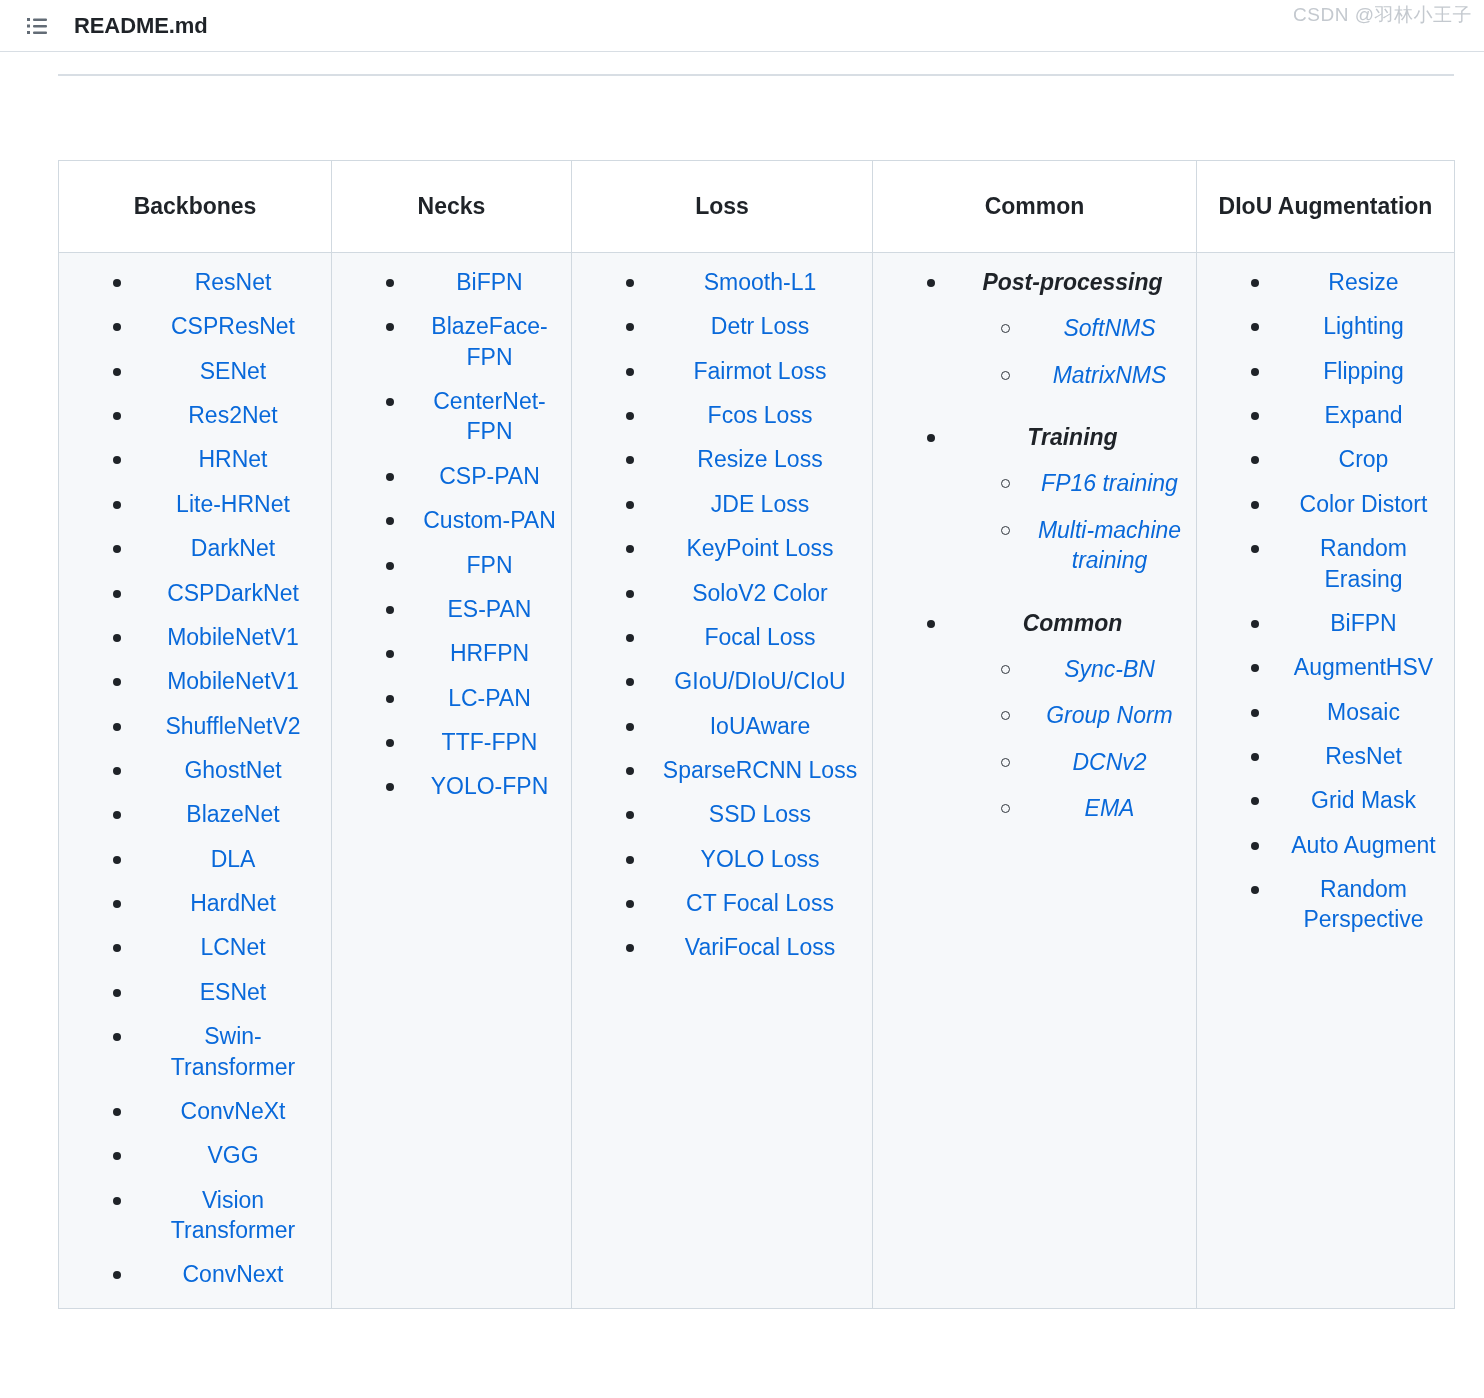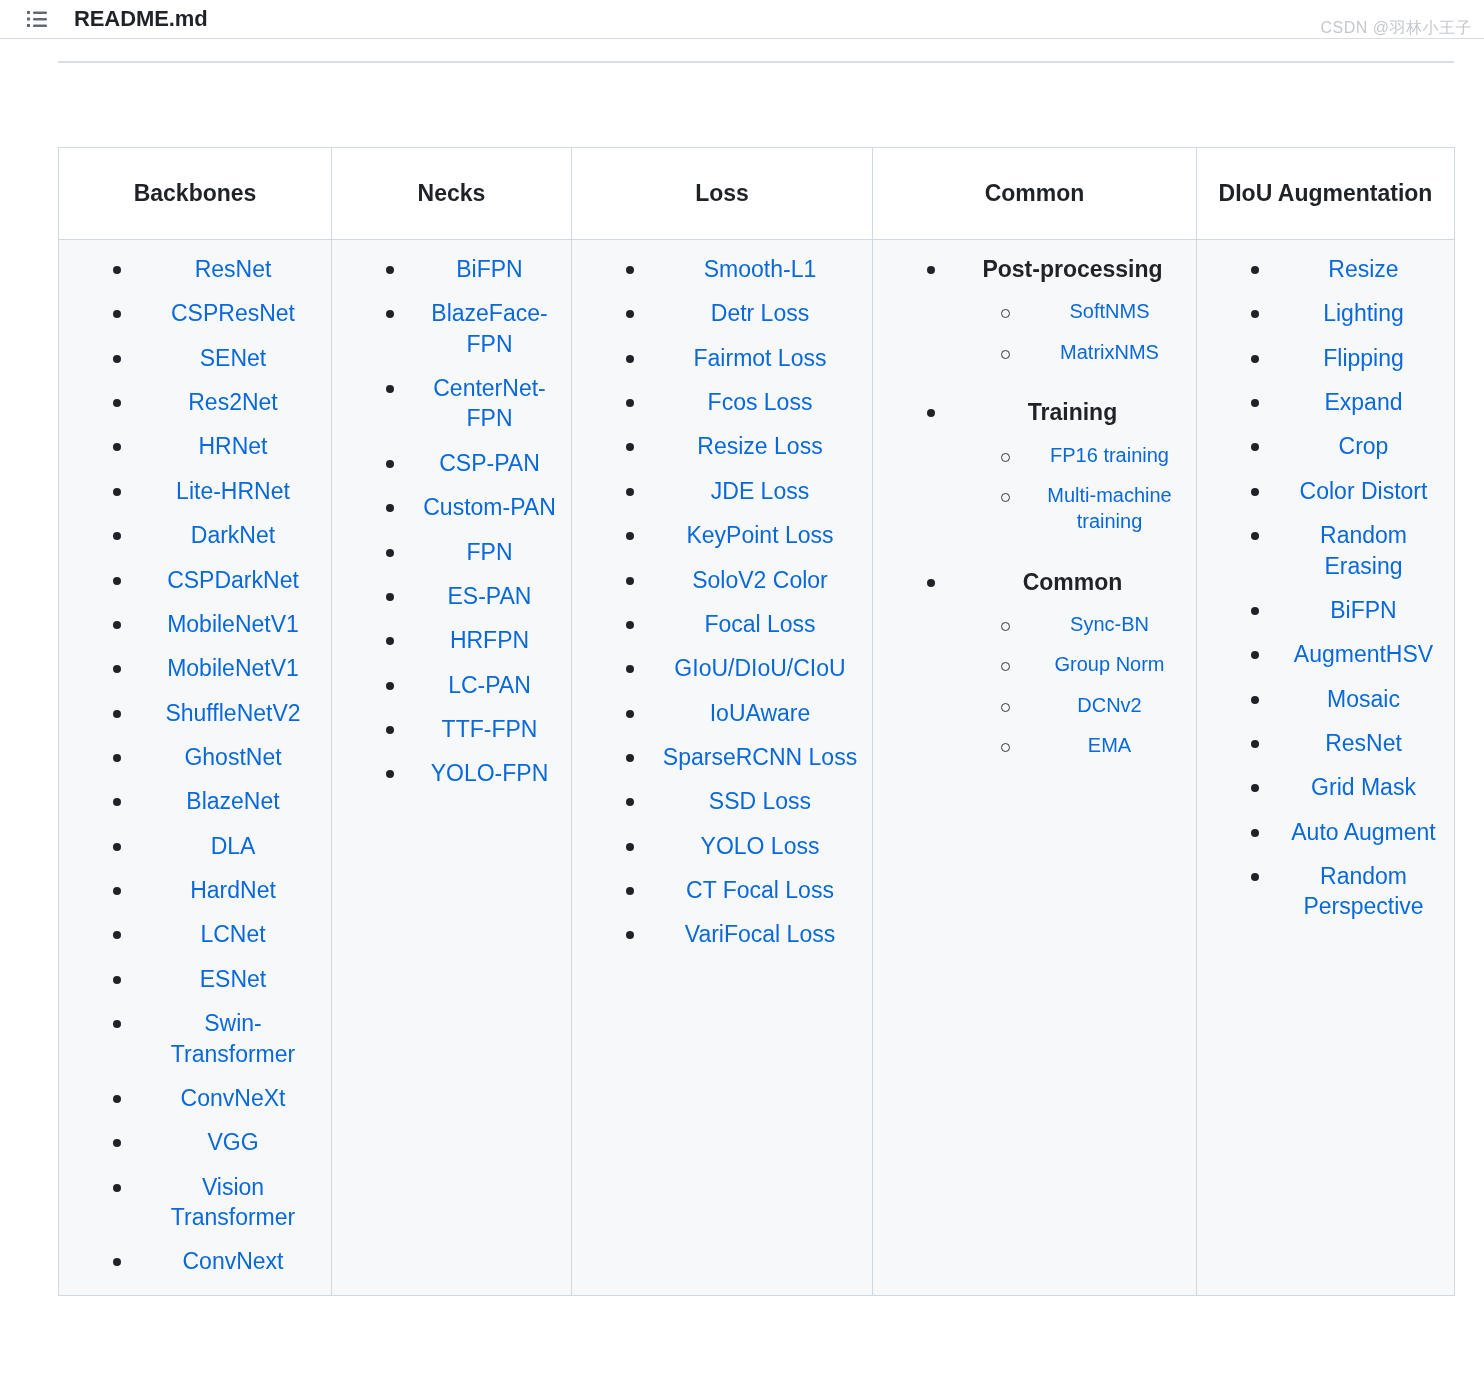--- a/index.html
+++ b/index.html
@@ -8,21 +8,21 @@
     width: 1484px; height: 1398px;
     overflow: hidden;
     background: #ffffff;
     font-family: "Liberation Sans", sans-serif;
     -webkit-font-smoothing: antialiased;
   }
 
   
   .file-header {
     position: relative;
-    height: 39px;
+    height: 52px;
     display: flex;
     align-items: center;
     padding-left: 26px;
     background: #ffffff;
     border-bottom: 1px solid #d8dee4;
   }
   .list-icon {
     width: 22px; height: 22px;
     margin-right: 26px;
     display: block;
@@ -113,56 +113,56 @@
     border-radius: 50%;
     background: #1f2328;
   }
   .lnk {
     color: #0969da;
     text-decoration: none;
     cursor: pointer;
   }
 
   
-  li.group { color: #1f2328; }
+  li.group { color: #1f2328; font-style: italic; }
   .group-label {
     font-weight: bold;
     color: #1f2328;
     font-size: 23px;
   }
   ul.lvl2 {
     margin: 14px 0 32px 0;
     padding: 0 0 0 44px;
     list-style: none;
   }
   ul.lvl2 > li {
     position: relative;
     padding-left: 30px;
-    margin: 0 0 14px 0;
-    font-size: 20px;
+    margin: 16px 0 14px 0;
+    font-size: 23px;
     line-height: 1.32;
   }
   ul.lvl2 > li:last-child { margin-bottom: 0; }
   ul.lvl2 > li::before {
     content: "";
     position: absolute;
     left: 0; top: 11px;
     width: 7px; height: 7px;
     border-radius: 50%;
     border: 1.6px solid #30363d;
     background: transparent;
   }
   li.group:last-child > ul.lvl2 { margin-bottom: 0; }
 
   
   .watermark {
     position: absolute;
     right: 12px;
-    bottom: 0;
-    font-size: 16px;
+    bottom: 24px;
+    font-size: 19px;
     color: #c4c9cf;
     letter-spacing: 0.5px;
     white-space: nowrap;
   }
 </style>
 </head>
 <body>
 
 <div class="file-header">
   <span class="list-icon">

